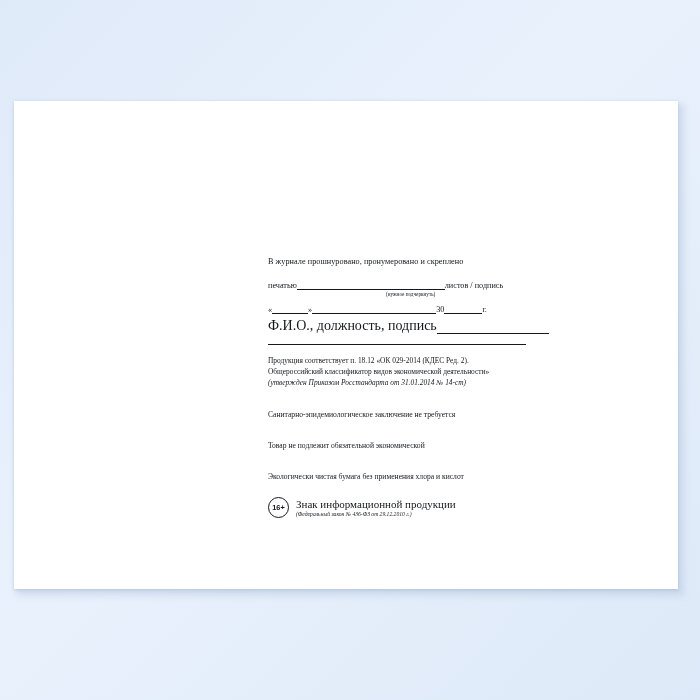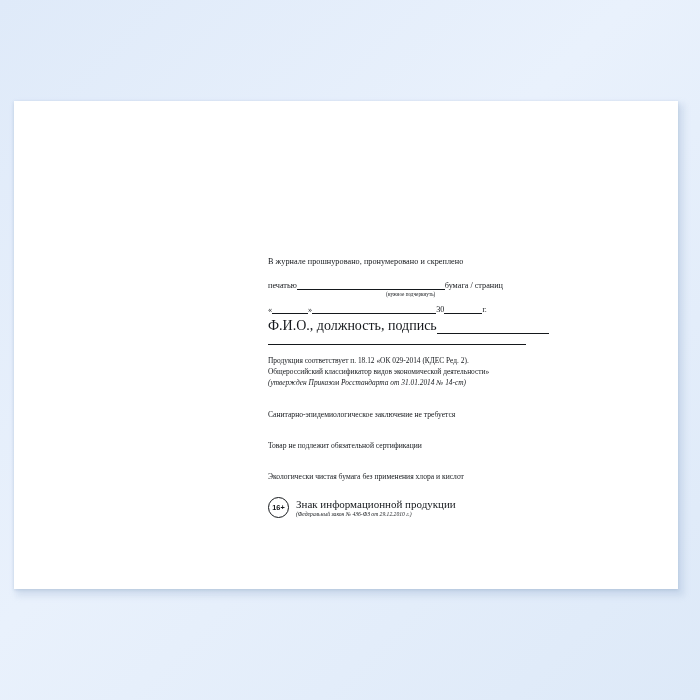--- a/index.html
+++ b/index.html
@@ -147,21 +147,21 @@
 <body>
 
 <div class="stage">
   <div class="page-shadow"></div>
   <div class="page">
     <div class="content">
 
       <div class="line">В журнале прошнуровано, пронумеровано и скреплено</div>
 
       <div class="row">
-        <span>печатью</span><span class="rule" style="width:148px"></span><span>бумага / страниц</span>
+        <span>печатью</span><span class="rule" style="width:148px"></span><span>листов / подпись</span>
         <span class="hint">(нужное подчеркнуть)</span>
       </div>
 
       <div class="date-row">
         <span>«</span><span class="rule" style="width:36px"></span><span>»</span><span class="rule" style="width:124px"></span><span>30</span><span class="rule" style="width:38px"></span><span>г.</span>
       </div>
 
       <div class="fio-row">
         <span>Ф.И.О., должность, подпись</span><span class="rule" style="width:112px"></span>
       </div>
@@ -169,21 +169,21 @@
       <div class="long-rule"></div>
 
 
       <div class="block">
         <div class="para">Продукция соответствует п. 18.12 «ОК 029-2014 (КДЕС Ред. 2).</div>
         <div class="para">Общероссийский классификатор видов экономической деятельности»</div>
         <div class="para italic">(утвержден Приказом Росстандарта от 31.01.2014 № 14-ст)</div>
       </div>
 
       <div class="spaced">Санитарно-эпидемиологическое заключение не требуется</div>
-      <div class="spaced">Товар не подлежит обязательной сертификации</div>
+      <div class="spaced">Товар не подлежит обязательной экономической</div>
       <div class="spaced">Экологически чистая бумага без применения хлора и кислот</div>
 
       <div class="mark-row">
         <div class="age-badge">16+</div>
         <div class="mark-text">
           <div class="mark-title">Знак информационной продукции</div>
           <div class="mark-sub">(Федеральный закон № 436-ФЗ от 29.12.2010 г.)</div>
         </div>
       </div>
 

